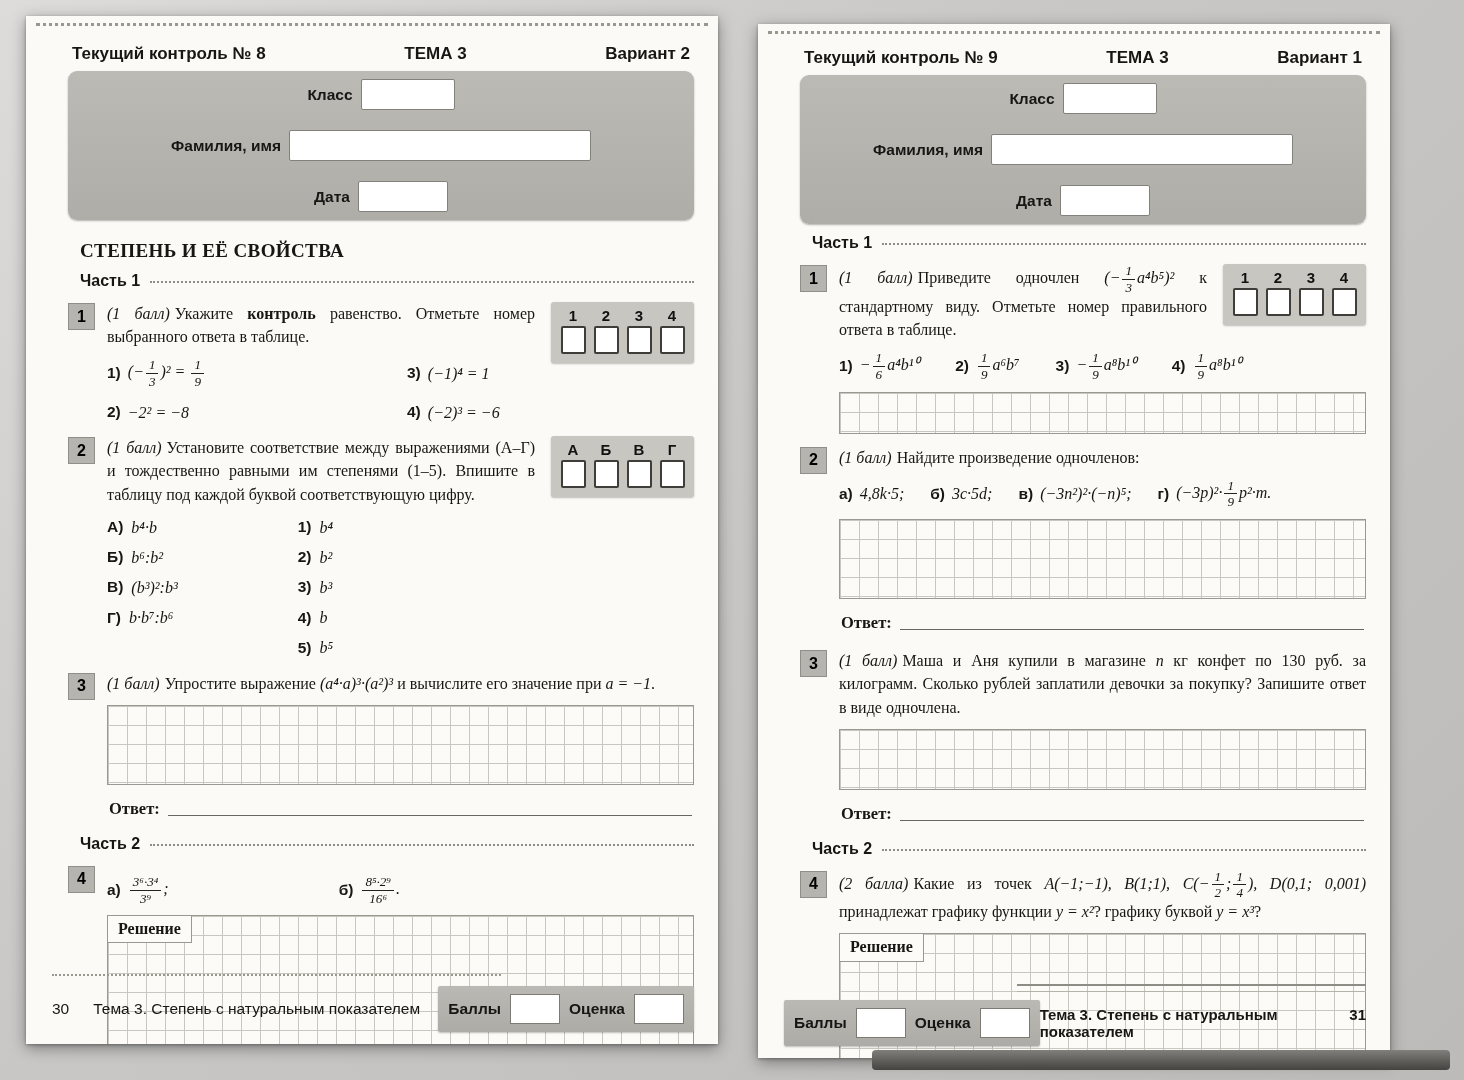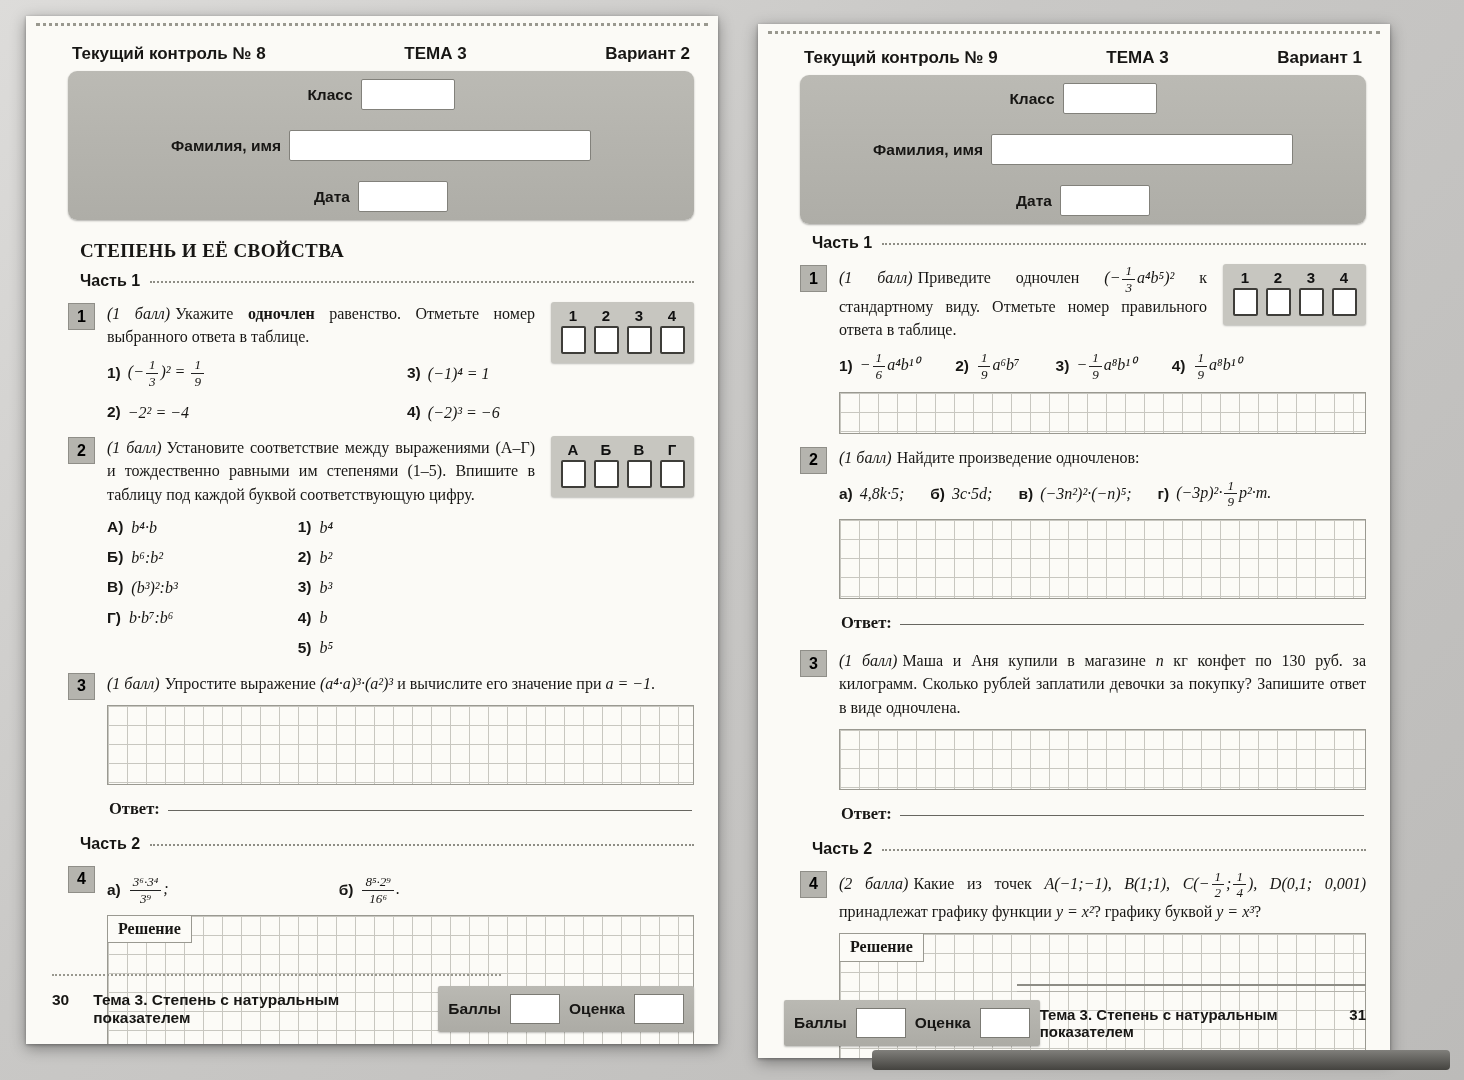--- a/index.html
+++ b/index.html
@@ -64,29 +64,29 @@
   .mitem{display:flex;align-items:center;gap:8px;}
 
   .grid{position:relative;border:1px solid #9a9991;background-color:#fcfbf7;margin-top:10px;
     background-image:linear-gradient(to right,#c8c7c0 1px,transparent 1px),
                      linear-gradient(to bottom,#c8c7c0 1px,transparent 1px);
     background-size:19px 19px;}
   .h2{height:40px;} .h3{height:59px;} .h4{height:78px;} .h10{height:192px;} .h11{height:210px;}
   .soltag{position:absolute;top:-1px;left:-1px;background:#fcfbf7;border:1px solid #9a9991;
     padding:1px 10px 2px;font-weight:bold;font-size:16px;}
 
-  .ansrow{display:flex;align-items:flex-start;gap:8px;margin:12px 2px 2px;}
+  .ansrow{display:flex;align-items:center;gap:8px;margin:12px 2px 2px;}
   .anslbl{font-weight:bold;font-size:16.5px;}
   .ansline{flex:1;border-bottom:1.5px solid #676660;height:13px;}
 
   .lfoot,.rfoot{position:absolute;left:26px;right:24px;bottom:12px;}
   .dotline{border-top:2px dotted #99988f;width:70%;margin-bottom:10px;}
   .footrow{display:flex;justify-content:space-between;align-items:center;}
   .fleft{display:flex;align-items:baseline;gap:24px;
-    font-family:"Liberation Sans",sans-serif;font-weight:bold;font-size:15.5px;}
+    font-family:"Liberation Sans",sans-serif;font-weight:normal;font-size:15.5px;}
   .score{background:linear-gradient(180deg,#bab9b3,#acaba5);display:flex;align-items:center;gap:9px;
     padding:8px 10px;font:bold 15.5px "Liberation Sans",sans-serif;border-radius:2px;
     box-shadow:0 1px 2px rgba(0,0,0,.25);}
   .sbox{width:48px;height:28px;background:#fff;border:1px solid #7b7a74;}
   .rline{margin-left:40%;height:5px;border-top:2px solid #8d8c85;border-bottom:1px solid #b2b1aa;margin-bottom:8px;}
   .fright{display:flex;align-items:baseline;gap:18px;
     font-family:"Liberation Sans",sans-serif;font-weight:bold;font-size:15px;}
 
   .stack-edge{position:absolute;left:872px;top:1050px;width:578px;height:20px;border-radius:4px;
     background:linear-gradient(180deg,#807f7b,#44433f);}
@@ -131,35 +131,35 @@
         <div class="atable">
           <span class="ahdr">1</span>
           <span class="ahdr">2</span>
           <span class="ahdr">3</span>
           <span class="ahdr">4</span>
           <span class="abx"></span>
           <span class="abx"></span>
           <span class="abx"></span>
           <span class="abx"></span>
         </div>
-        <p class="stmt"><i class="pts">(1 балл)</i><span>Укажите </span><b>одночлен</b><span> равенство. Отметьте номер выбранного ответа в таблице.</span></p>
+        <p class="stmt"><i class="pts">(1 балл)</i><span>Укажите </span><b>контроль</b><span> равенство. Отметьте номер выбранного ответа в таблице.</span></p>
         <div class="opts2">
           <div class="opt">
               <span class="olabel">1)</span>
               <span class="math">(−<span class="frac">
                   <span class="fnum">1</span>
                   <span class="fden">3</span>
                 </span>)² = <span class="frac">
                   <span class="fnum">1</span>
                   <span class="fden">9</span>
                 </span></span>
             </div>
           <div class="opt">
               <span class="olabel">2)</span>
-              <span class="math">−2² = −4</span>
+              <span class="math">−2² = −8</span>
             </div>
           <div class="opt">
               <span class="olabel">3)</span>
               <span class="math">(−1)⁴ = 1</span>
             </div>
           <div class="opt">
               <span class="olabel">4)</span>
               <span class="math">(−2)³ = −6</span>
             </div>
         </div>

